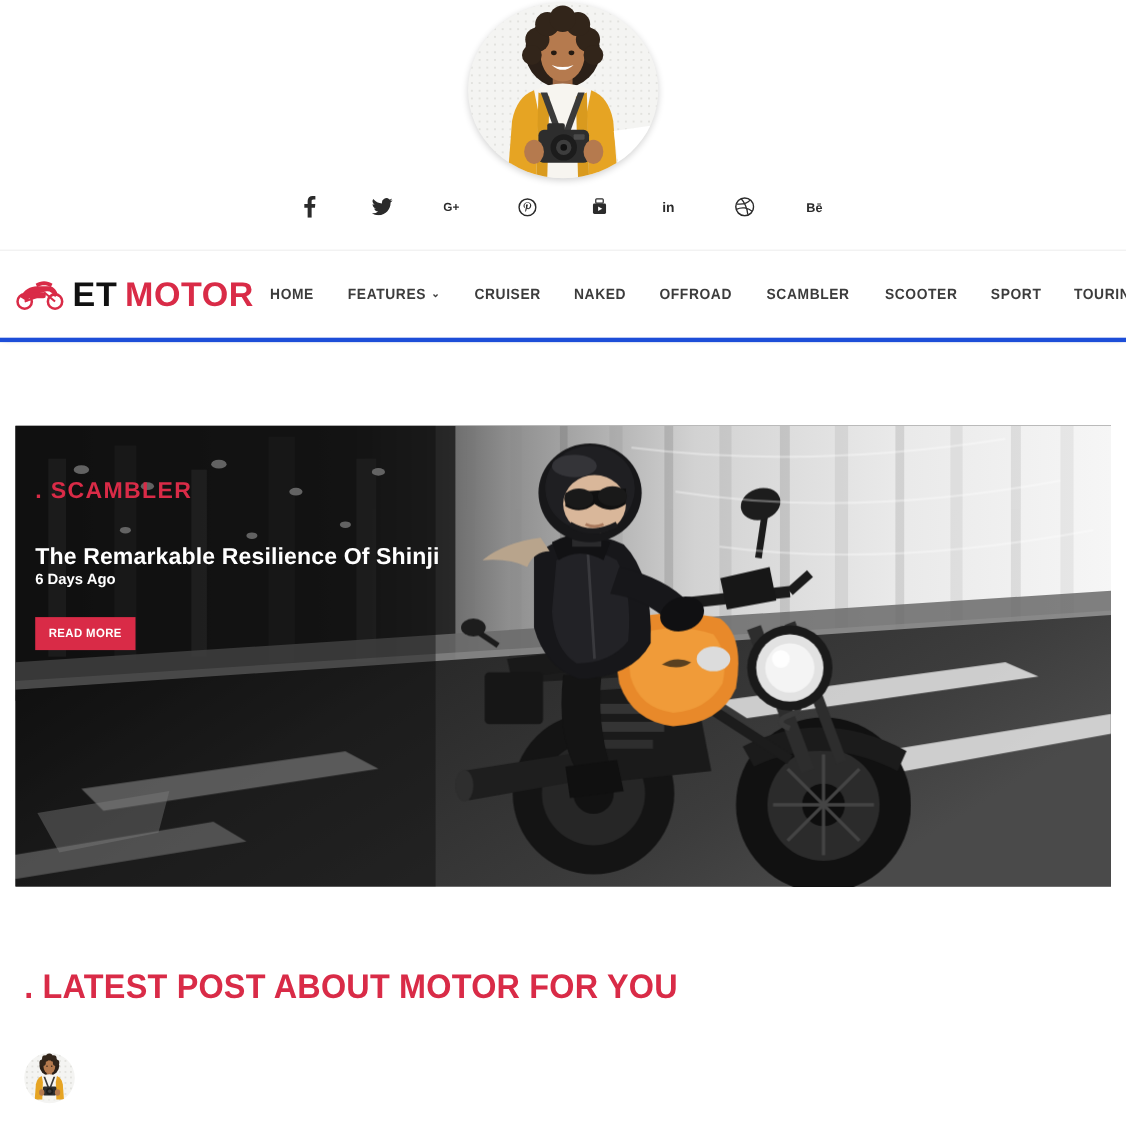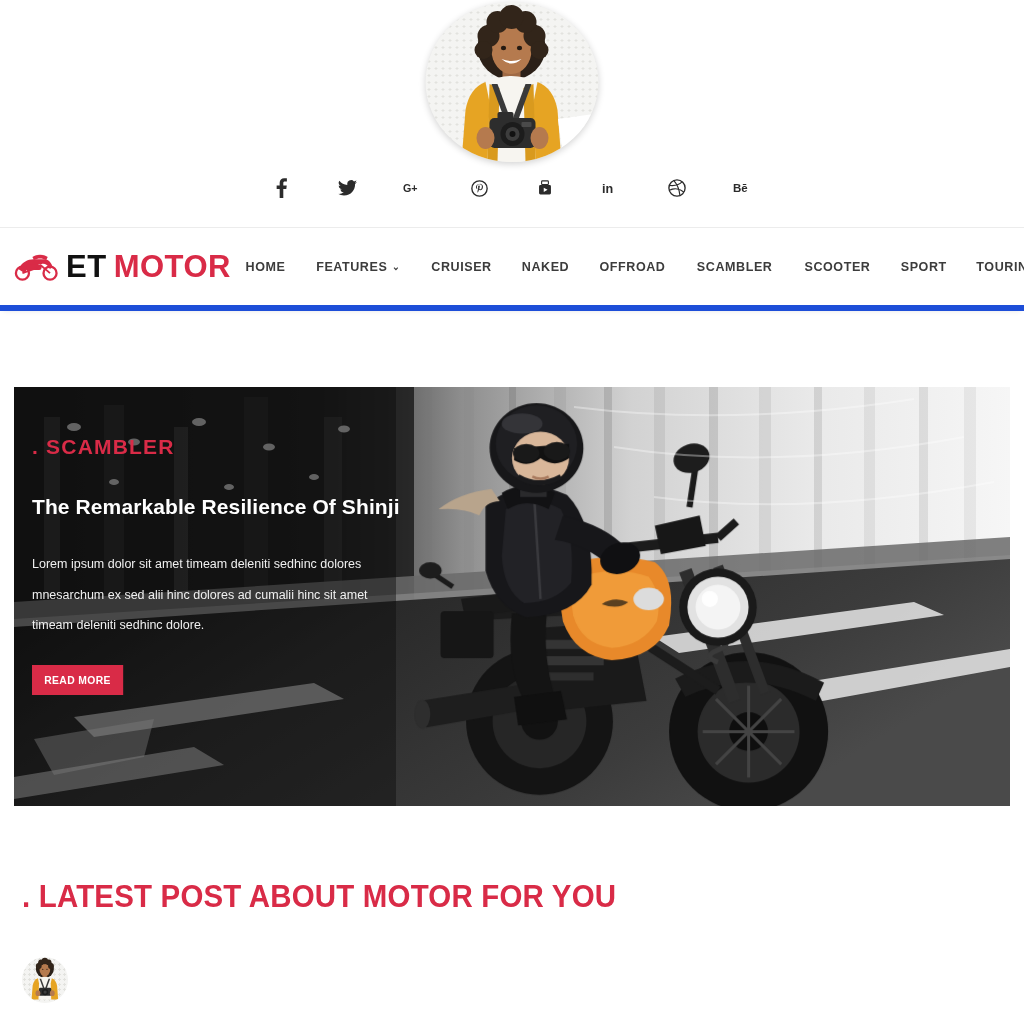--- a/index.html
+++ b/index.html
@@ -63,21 +63,21 @@
 
   
   .navbar {
     position:relative;
     height:83px;
     background:#fff;
     display:flex;
     align-items:center;
     padding:0 14px 0 14px;
     box-shadow:0 3px 5px -3px rgba(0,0,0,.10);
-    border-bottom:6px solid #1d4ed8;
+    border-bottom:4px solid #1d4ed8;
   }
   .brand { display:flex; align-items:center; gap:6px; cursor:pointer; }
   .brand-mark { width:46px; height:30px; display:block; }
   .brand-text {
     font-size:31px;
     font-weight:bold;
     letter-spacing:.5px;
     font-family:"Liberation Sans", sans-serif;
   }
   .brand-et { color:#111; }
@@ -128,21 +128,20 @@
     font-size:21px;
     font-weight:bold;
     letter-spacing:1.2px;
     margin-bottom:36px;
   }
   .hero-title {
     font-size:21px;
     font-weight:bold;
     color:#fff;
     letter-spacing:.1px;
-    margin-bottom:30px;
   }
   .hero-date {
     font-size:13.5px;
     font-weight:bold;
     color:#fff;
     margin-bottom:27px;
   }
   .hero-text {
     font-size:12.5px;
     line-height:2.45;
@@ -515,21 +514,21 @@
         <path d="M600 60 Q760 85 950 50"></path>
         <path d="M640 110 Q790 130 980 95"></path>
       </g>
     </svg>
 
     <div class="hero-overlay"></div>
 
     <div class="hero-content">
       <div class="hero-cat">. SCAMBLER</div>
       <div class="hero-title">The Remarkable Resilience Of Shinji</div>
-      <div class="hero-text">Lorem ipsum dolor sit amet timeam deleniti sedhinc dolores mnesarchum ex sed alii hinc dolores ad cumalii hinc sit amet timeam deleniti sedhinc dolore.</div>
+      <div class="hero-date">6 Days Ago</div>
       <button class="read-more">READ MORE</button>
     </div>
   </div>
 </div>
 
 <div class="latest-region">
   <h2 class="latest-title">. LATEST POST ABOUT MOTOR FOR YOU</h2>
 
   <div class="post-row">
     <div class="post-avatar">

